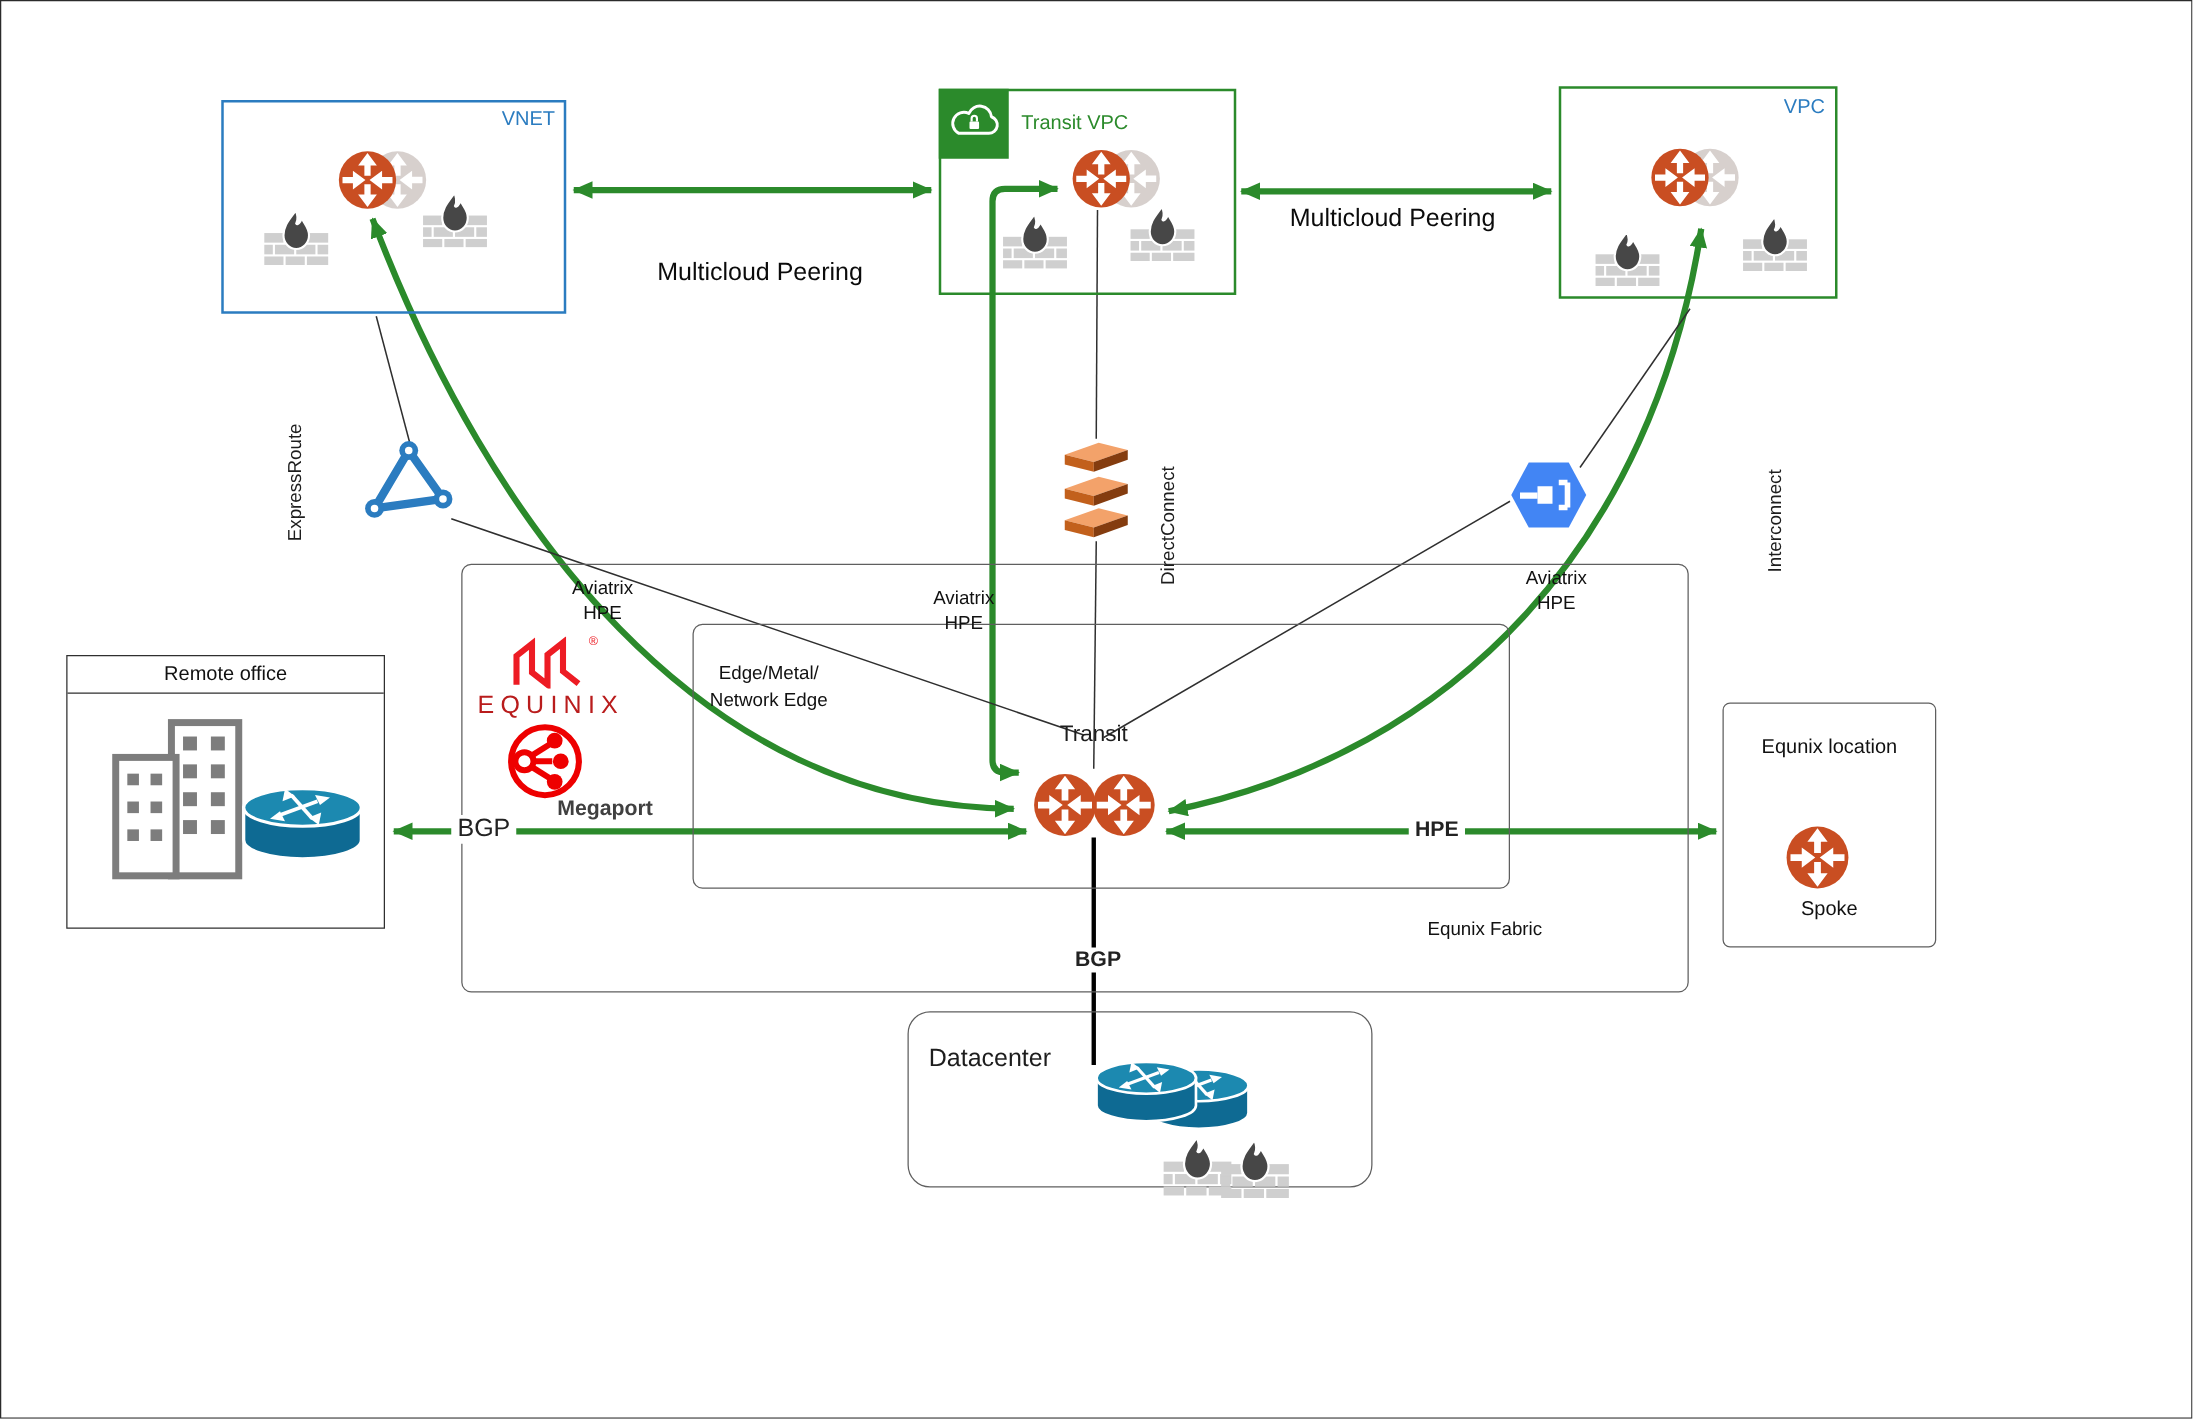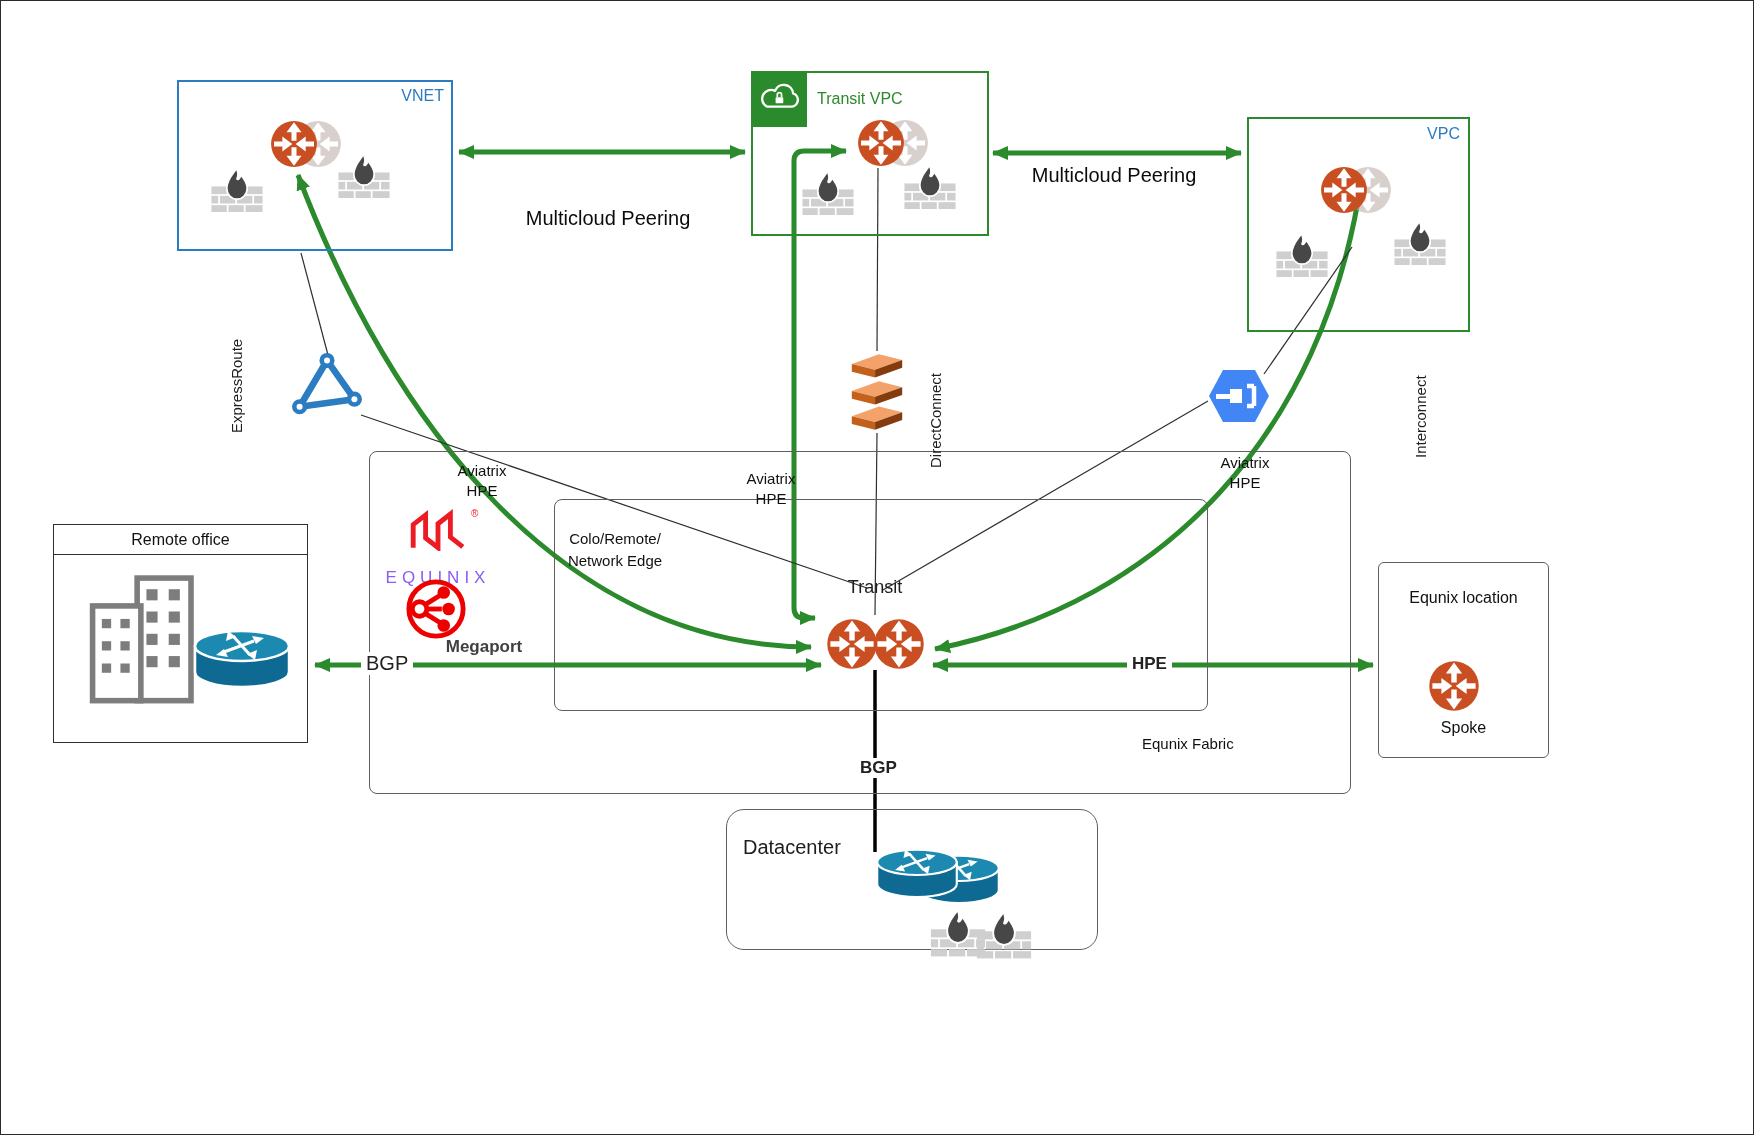--- a/index.html
+++ b/index.html
@@ -48,21 +48,21 @@
   .dx-top{fill:#f3a26a;} .dx-front{fill:var(--aws-orange);} .dx-side{fill:#843c0f;}
   .gcp-h{fill:var(--gcp-blue);}
   .gcp-g{stroke:#fff;stroke-width:4.5;fill:none;}
   .eqx{stroke:var(--equinix-red);stroke-width:5.5;fill:none;stroke-miterlimit:8;}
   .mp-s{stroke:var(--megaport-red);stroke-width:5;fill:none;}
   .mp-f{fill:var(--megaport-red);}
   .bld{stroke:#7d7d7d;stroke-width:6;fill:#fff;} .bw{fill:#7d7d7d;}
   .rt-b{fill:var(--router-teal);stroke:#fff;stroke-width:2.5;}
   .rt-t{fill:var(--router-teal-top);stroke:#fff;stroke-width:2.5;}
   .rt-a{stroke:#fff;stroke-width:3;}
-  .wordmark{letter-spacing:5px;font-size:17px;color:#8b5cf6;font-weight:500;margin-top:15px;}
+  .wordmark{letter-spacing:5px;font-size:20px;color:#b91c1c;font-weight:500;}
   .mega-label{font-size:17px;font-weight:bold;color:#404040;}
   .tvpc-corner{position:absolute;left:-2px;top:-2px;width:56px;height:56px;
                background:var(--green);display:flex;align-items:center;justify-content:center;}
 </style>
 </head>
 <body>
 
 <svg width="0" height="0" style="position:absolute" aria-hidden="true">
   <defs>
     <symbol id="sym-gateway" viewBox="0 0 60 60">
@@ -217,21 +217,21 @@
         <use href="#sym-gateway"></use>
       </svg>
     <svg class="icon" style="left:48px;top:96px" width="54" height="46">
         <use href="#sym-firewall"></use>
       </svg>
     <svg class="icon" style="left:150px;top:90px" width="54" height="46">
         <use href="#sym-firewall"></use>
       </svg>
   </div>
 
-  <div class="box" id="vpc-box" style="left:1246px;top:68px;width:223px;height:215px;margin-top:48px;">
+  <div class="box" id="vpc-box" style="left:1246px;top:68px;width:223px;height:170px;">
     <div class="corner-label blue" style="right:8px;top:6px;">VPC</div>
     <svg class="icon gw-ghost" style="left:94px;top:46px" width="50" height="50">
         <use href="#sym-gateway"></use>
       </svg>
     <svg class="icon gw-orange" style="left:70px;top:46px" width="50" height="50">
         <use href="#sym-gateway"></use>
       </svg>
     <svg class="icon" style="left:26px;top:112px" width="54" height="46">
         <use href="#sym-firewall"></use>
       </svg>
@@ -257,21 +257,21 @@
       <use href="#sym-gcp"></use>
     </svg>
   <div class="vlabel" style="left:1406px;top:360px;height:112px;width:26px;">Interconnect</div>
 
   <div class="box soft" id="fabric-box" style="left:368px;top:450px;width:982px;height:343px;">
     <div class="small-label" style="left:772px;top:282px;">Equnix Fabric</div>
   </div>
 
   <div class="box soft" id="colo-box" style="left:553px;top:498px;width:654px;height:212px;">
     <div class="small-label center" style="left:4px;top:28px;width:112px;line-height:22px;">
-      <div>Colo/Remote/</div>
+      <div>Edge/Metal/</div>
       <div>Network Edge</div>
     </div>
   </div>
 
   <div class="small-label center" style="left:439px;top:460px;width:84px;">
     <div>Aviatrix</div>
     <div>HPE</div>
   </div>
   <div class="small-label center" style="left:728px;top:468px;width:84px;">
     <div>Aviatrix</div>

